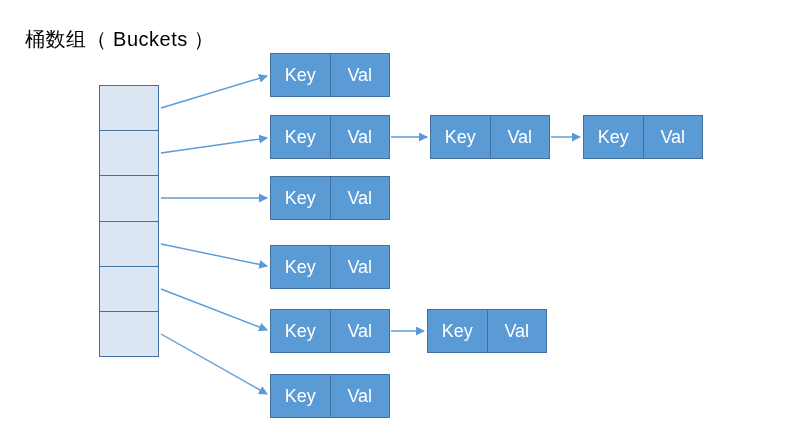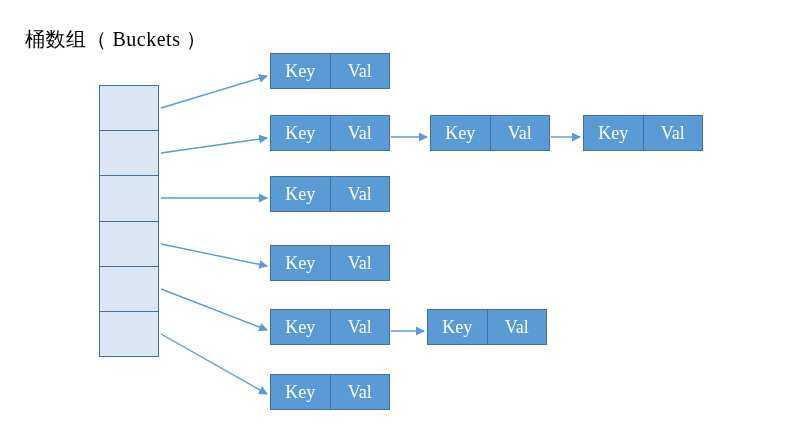--- a/index.html
+++ b/index.html
@@ -12,21 +12,20 @@
     --title-text:#000000;
     --background:#ffffff;
   }
   html,body{margin:0;padding:0;}
   body{font-family:"Liberation Sans", sans-serif; background:var(--background);}
   .stage{
     position:relative;
     width:808px;height:446px;
     background:var(--background);
     overflow:hidden;
-    font-family:Liberation Serif, serif;
   }
   .title{
     position:absolute;
     left:25px;top:26px;
     font-size:20px;
     color:var(--title-text);
     letter-spacing:0.5px;
     white-space:pre;
   }
   .bucket-array{
@@ -41,21 +40,21 @@
   .bcell{
     flex:1;
     background:var(--bucket-fill);
     box-sizing:border-box;
   }
   .bcell + .bcell{
     border-top:1.5px solid var(--bucket-border);
   }
   .node{
     position:absolute;
-    width:120px;height:36px;
+    width:120px;height:44px;
     box-sizing:border-box;
     background:var(--node-fill);
     border:1.5px solid var(--node-border);
     display:flex;
   }
   .ncell{
     flex:1;
     display:flex;
     align-items:center;
     justify-content:center;

